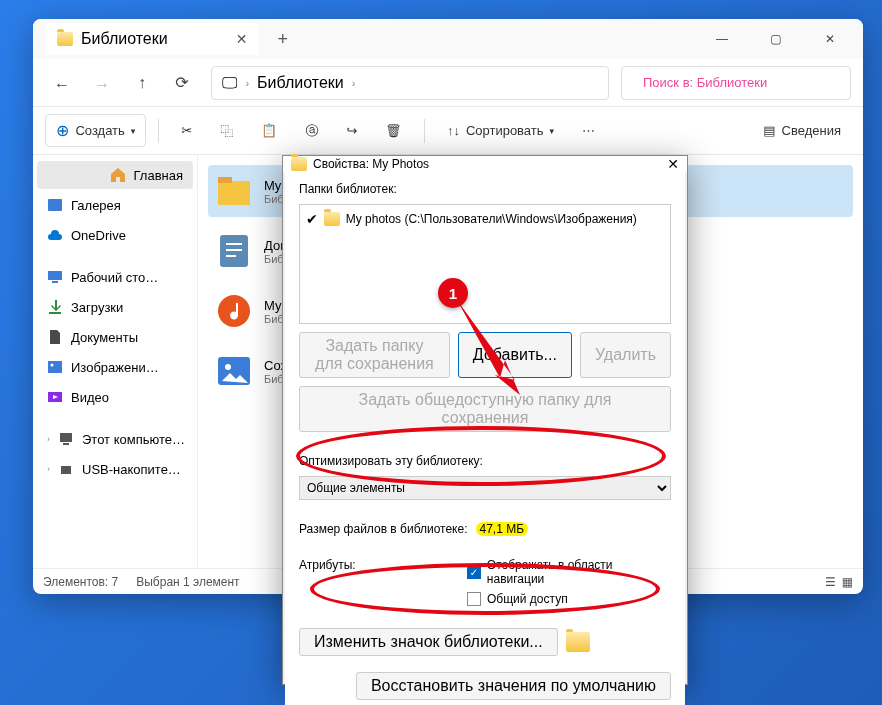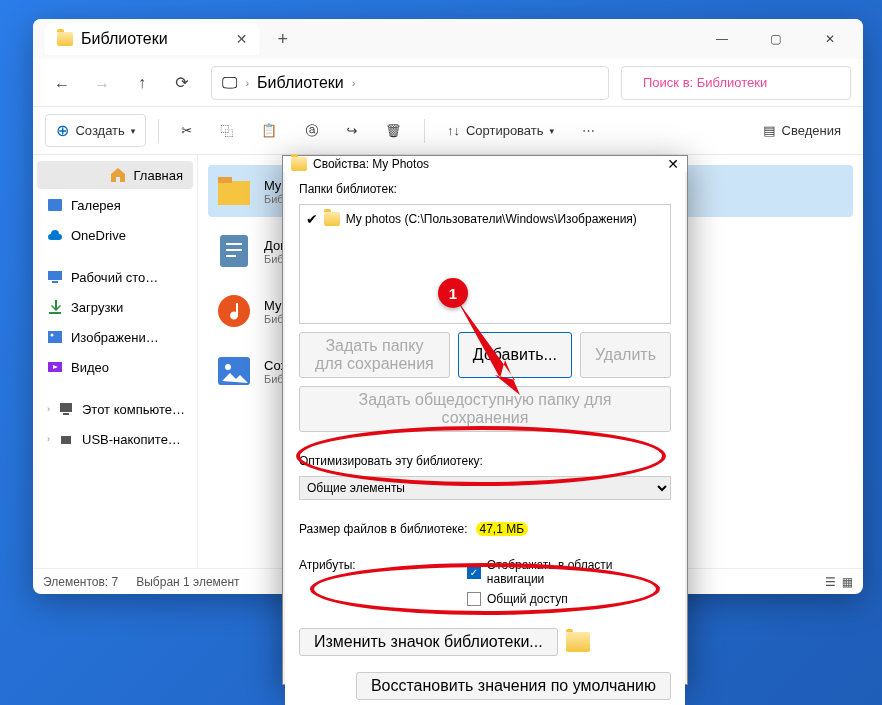--- a/index.html
+++ b/index.html
@@ -178,20 +178,26 @@
           <span>Рабочий сто…</span>
         </div>
       <div class="side-item">
           <svg class="side-icon icon-download" viewBox="0 0 16 16">
             <path d="M8 1v8l-3-3-1 1 5 5 5-5-1-1-3 3V1z"></path>
             <rect x="2" y="13" width="12" height="2"></rect>
           </svg>
           <span>Загрузки</span>
         </div>
       <div class="side-item">
+          <svg class="side-icon icon-doc" viewBox="0 0 16 16">
+            <path d="M3 1h7l3 3v11H3z"></path>
+          </svg>
+          <span>Документы</span>
+        </div>
+      <div class="side-item">
           <svg class="side-icon icon-image" viewBox="0 0 16 16">
             <rect x="1" y="2" width="14" height="12"></rect>
             <circle cx="5" cy="6" r="1.5" fill="#fff"></circle>
           </svg>
           <span>Изображени…</span>
         </div>
       <div class="side-item">
           <svg class="side-icon icon-video" viewBox="0 0 16 16">
             <rect x="1" y="3" width="14" height="10"></rect>
             <path d="M6 6l5 2-5 2z" fill="#fff"></path>

